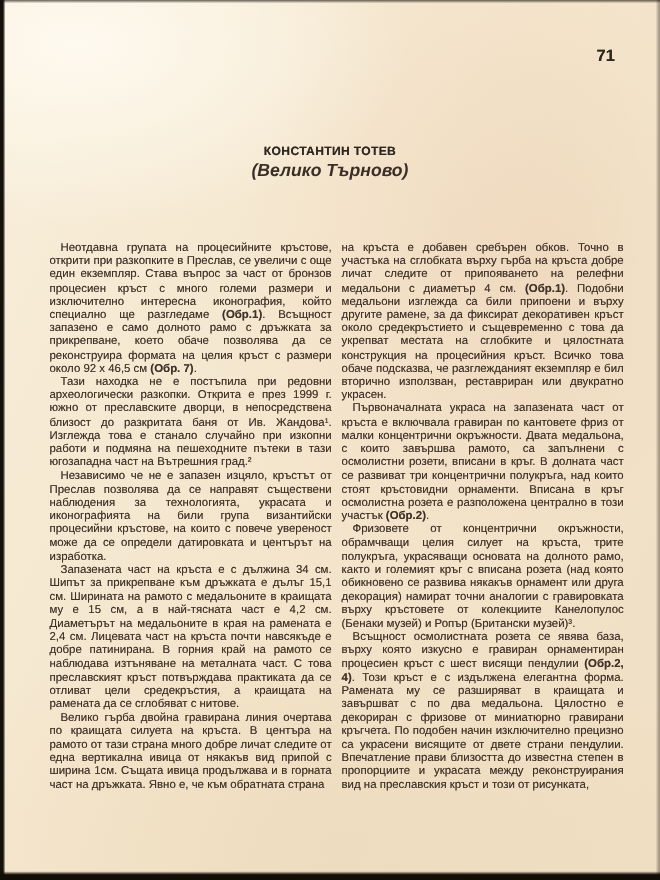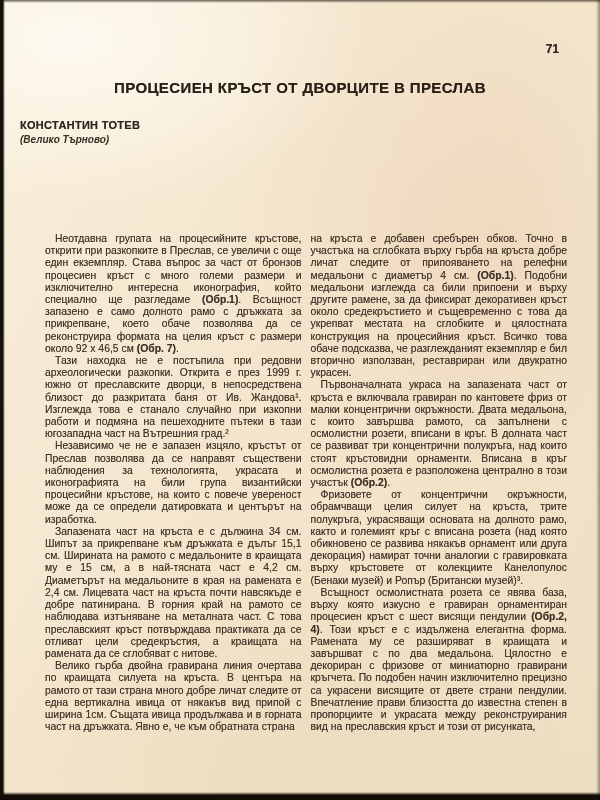--- a/index.html
+++ b/index.html
@@ -22,40 +22,40 @@
                  background: linear-gradient(90deg, #14100a 55%, rgba(20,16,10,0)); }
   .edge-right  { right: 0; top: 0; bottom: 0; width: 4px;
                  background: linear-gradient(270deg, #2a211662 20%, rgba(42,33,22,0)); }
   .edge-top    { left: 0; right: 0; top: 0; height: 3px;
                  background: linear-gradient(180deg, #171209a8, rgba(23,18,9,0)); }
   .edge-bottom { left: 0; right: 0; bottom: 0; height: 8px;
                  background: linear-gradient(0deg, #120d07 60%, rgba(18,13,7,0)); }
 
   .pagenum {
     position: absolute; top: 42px; right: 41px;
-    font-size: 12px; font-weight: 700; color: #2e2620;
+    font-size: 15px; font-weight: 700; color: #2e2620;
     text-shadow: 0 0 .6px rgba(46,38,32,.7);
   }
   .title {
     position: absolute; top: 79px; left: 20px; right: 20px;
     text-align: center; font-size: 15px; font-weight: 700;
     letter-spacing: .4px; color: #2a2119;
     text-shadow: 0 0 .6px rgba(42,33,25,.7);
   }
   .byline {
-    position: absolute; top: 119px; left: 20px; right: 20px;
-    text-align: left; color: #2e2620;
+    position: absolute; top: 132px; left: 20px; right: 20px;
+    text-align: center; color: #2e2620;
   }
   .author { font-size: 11px; font-weight: 700; letter-spacing: .3px;
             text-shadow: 0 0 .6px rgba(46,38,32,.7); }
-  .location { margin-top: 3px; font-size: 10px; font-weight: 700; font-style: italic;
+  .location { margin-top: 3px; font-size: 16px; font-weight: 700; font-style: italic;
               color: #3a2f26; }
 
   .columns {
-    position: absolute; top: 233px; left: 45px; width: 522px;
+    position: absolute; top: 220px; left: 45px; width: 522px;
     display: flex; gap: 9px; z-index: 2;
   }
   .col {
     flex: 1 1 0; min-width: 0;
     font-size: 10.4px; line-height: 12.2px;
     text-align: justify; color: #3f3127;
     text-shadow: 0 0 .5px rgba(63,49,39,.55);
   }
   .col p { margin: 0; text-indent: 10px; }
   .col p.noindent { text-indent: 0; }
@@ -63,21 +63,20 @@
   .texture { position: absolute; inset: 0; pointer-events: none; z-index: 1; }
 </style>
 </head>
 <body>
 
 <div class="page">
   <div class="texture"></div>
 
   <div class="pagenum">71</div>
 
-  <div class="title">ПРОЦЕСИЕН КРЪСТ ОТ ДВОРЦИТЕ В ПРЕСЛАВ</div>
 
   <div class="byline">
     <div class="author">КОНСТАНТИН ТОТЕВ</div>
     <div class="location">(Велико Търново)</div>
   </div>
 
   <div class="columns">
     <div class="col">
         <p><span>Неотдавна групата на процесийните кръстове, открити при разкопките в Преслав, се увеличи с още един екземпляр. Става въпрос за част от бронзов процесиен кръст с много големи размери и изключително интересна иконография, който специално ще разгледаме </span><span class="b">(Обр.1)</span><span>. Всъщност запазено е само долното рамо с дръжката за прикрепване, което обаче позволява да се реконструира формата на целия кръст с размери около 92 х 46,5 см </span><span class="b">(Обр. 7)</span><span>.</span></p>
         <p><span>Тази находка не е постъпила при редовни археологически разкопки. Открита е през 1999 г. южно от преславските дворци, в непосредствена близост до разкритата баня от Ив. Жандова¹. Изглежда това е станало случайно при изкопни работи и подмяна на  пешеходните пътеки в тази югозападна част на Вътрешния град.²</span></p>

